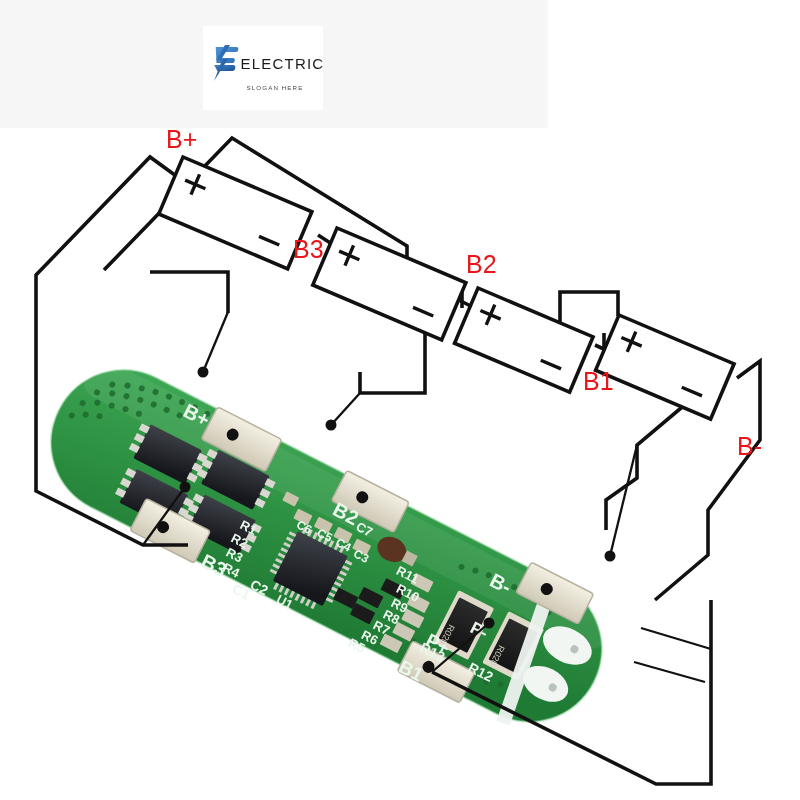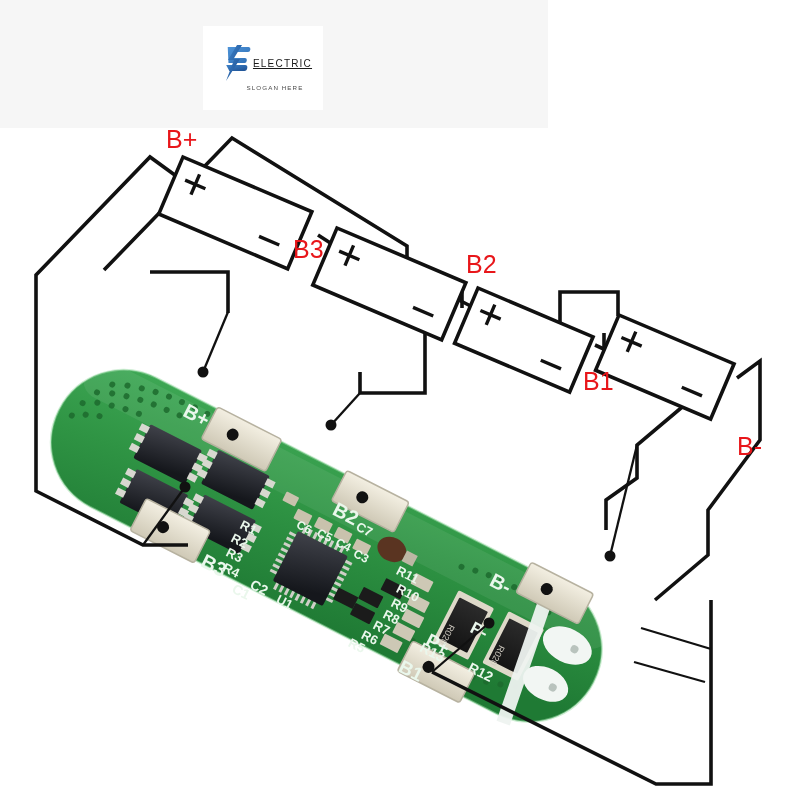--- a/index.html
+++ b/index.html
@@ -42,26 +42,25 @@
     align-items: center;
     transform: translateX(4px);
   }
   #logo-row {
     display: flex;
     align-items: center;
   }
   #logo-mark { width: 30px; height: 36px; display:block; }
   #logo-word {
     font-family: "Liberation Sans", sans-serif;
-    font-size: 10px;
+    font-size: 15px;
     letter-spacing: 1.2px;
     color: #1b1b1b;
     font-weight: 400;
     margin-left: 1px;
-    text-decoration: underline;
   }
   #logo-slogan {
     font-family: "Liberation Sans", sans-serif;
     font-size: 6.2px;
     letter-spacing: 1.1px;
     color: #4a4a4a;
     margin-top: 3px;
     margin-left: 16px;
   }
   

